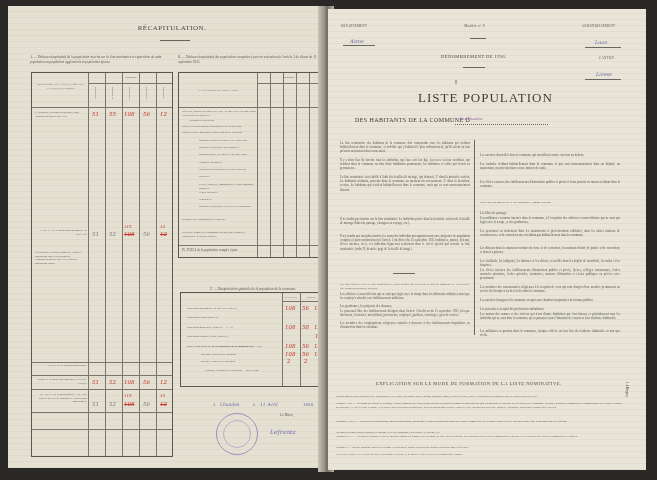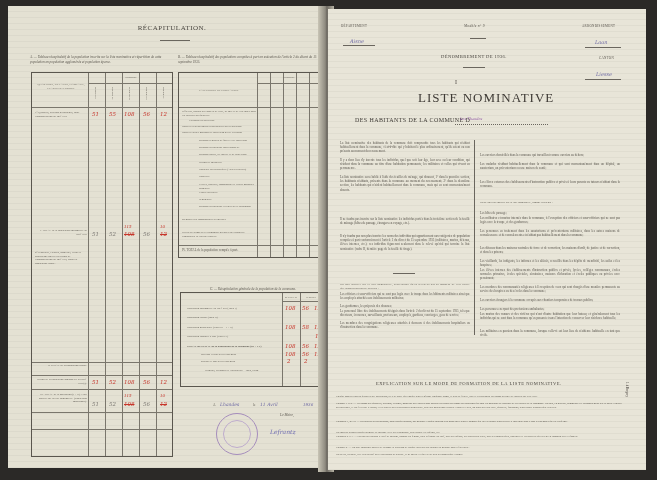--- a/index.html
+++ b/index.html
@@ -216,21 +216,21 @@
 <div class="hdr-small" style="left:582px;top:24px;">ARRONDISSEMENT</div>
 <div class="hdr-hand" style="left:595px;top:39px;">Laon</div>
 <div class="rule-short" style="left:585px;top:47px;width:36px;"></div>
 <div class="hdr-small" style="left:599px;top:56px;">CANTON</div>
 <div class="hdr-hand" style="left:596px;top:71px;">Liesse</div>
 <div class="rule-short" style="left:585px;top:79px;width:36px;"></div>
 
 <div class="denomb">DÉNOMBREMENT DE 1936.</div>
 <div class="rule-short" style="left:463px;top:67px;width:22px;"></div>
 <div class="roman">I</div>
-<div class="liste-title">LISTE NOMINATIVE</div>
+<div class="liste-title">LISTE POPULATION</div>
 <div class="habitants">DES HABITANTS DE LA COMMUNE D</div>
 <div class="commune-hand">Les Thandes</div>
 <div class="commune-line"></div>
 
 <div class="para" style="left:340px;top:141px;width:130px;">La liste nominative des habitants de la commune doit comprendre tous les habitants qui résident habituellement dans la commune, c'est-à-dire qui y habitent le plus ordinairement, qu'ils soient ou non présents au moment du recensement.</div>
 <div class="para" style="left:340px;top:158px;width:130px;">Il y a donc lieu d'y inscrire tous les individus, quel que soit leur âge, leur sexe ou leur condition, qui résident dans la commune au titre d'une habitation permanente, les militaires et celles qui vivent en permanence.</div>
 <div class="para" style="left:340px;top:175px;width:130px;">La liste nominative sera établie à l'aide des feuilles de ménage, qui donnent, 1° dans la première section, les habitants résidants, présents dans la commune au moment du recensement; 2° dans la deuxième section, les habitants qui résident habituellement dans la commune, mais qui en sont momentanément absents.</div>
 <div class="para" style="left:340px;top:217px;width:130px;">Il ne faudra pas inscrire sur la liste nominative les individus portés dans la troisième section de la feuille de ménage (hôtes de passage, étrangers en voyage, etc.).</div>
 <div class="para" style="left:340px;top:234px;width:130px;">Il n'y faudra pas non plus inscrire les noms des individus qui appartiennent aux catégories de population comptées à part conformément à l'article 2 du décret du 15 septembre 1935 (militaires, marins, détenus, élèves internes, etc.); ces individus figureront seulement dans le relevé spécial qui termine la liste nominative (cadre B, dernière page de la feuille de tirage).</div>
 <div class="rule-short" style="left:393px;top:273px;width:22px;"></div>

